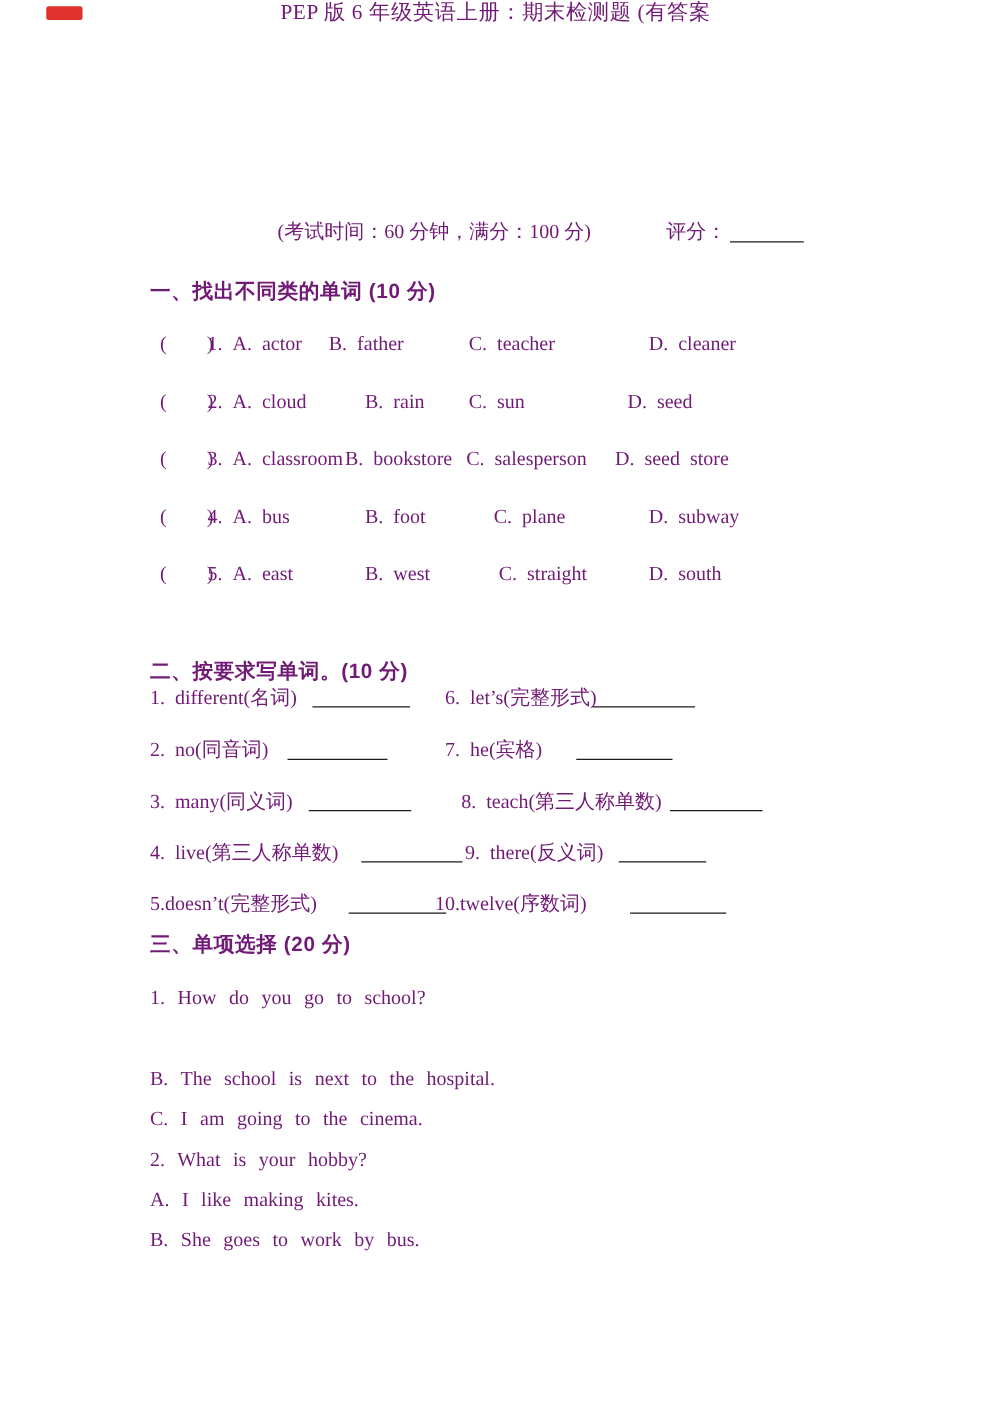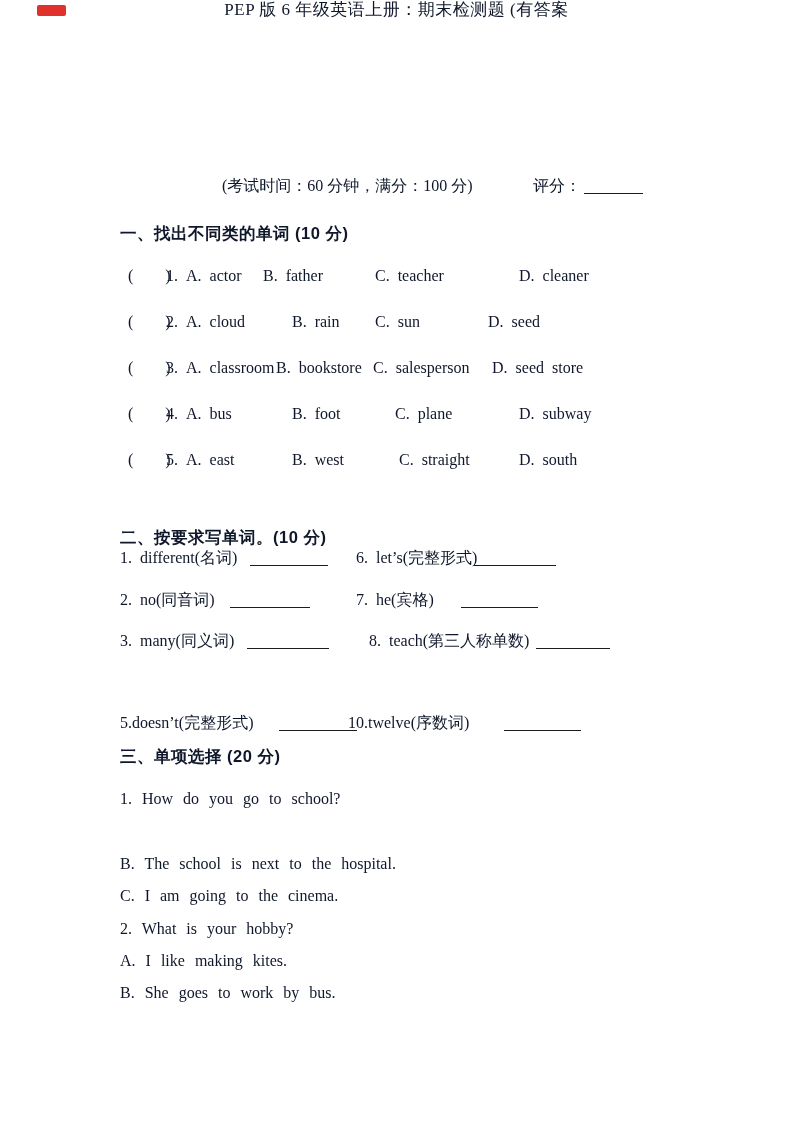--- a/index.html
+++ b/index.html
@@ -2,21 +2,21 @@
 <html><head>
 <meta charset="utf-8">
 <style>
   html, body { margin: 0; padding: 0; background: #ffffff; }
   .page {
     position: relative;
     width: 643px;
     height: 1122px;
     background: #ffffff;
     font-family: "Liberation Serif", "DejaVu Serif", serif;
-    color: #0f172a;
+    color: #701a75;
     overflow: hidden;
   }
   .abs { position: absolute; white-space: pre; font-size: 16px; line-height: 20px; }
   .title {
     left: 0; top: 110; width: 793px; text-align: center;
     font-size: 17px; letter-spacing: 0.5px;
   }
   .heading {
     font-family: "Liberation Sans", "DejaVu Sans", sans-serif;
     font-weight: 600; font-size: 16.5px; letter-spacing: 0.5px;
@@ -54,21 +54,21 @@
     <span class="cell" style="left:247px;">C. teacher</span>
     <span class="cell" style="left:391px;">D. cleaner</span>
   </div>
 
   <div class="row" style="left:128px; top:313px;">
     <span class="cell" style="left:0;">(    )</span>
     <span class="cell" style="left:38px;">2.</span>
     <span class="cell" style="left:58px;">A. cloud</span>
     <span class="cell" style="left:164px;">B. rain</span>
     <span class="cell" style="left:247px;">C. sun</span>
-    <span class="cell" style="left:360px;font-family:Liberation Serif, serif;">D. seed</span>
+    <span class="cell" style="left:374px;font-family:Liberation Serif, serif;">D. seed</span>
   </div>
 
   <div class="row" style="left:128px; top:359px;">
     <span class="cell" style="left:0;">(    )</span>
     <span class="cell" style="left:38px;">3.</span>
     <span class="cell" style="left:58px;">A. classroom</span>
     <span class="cell" style="left:148px;">B. bookstore</span>
     <span class="cell" style="left:245px;">C. salesperson</span>
     <span class="cell" style="left:364px;">D. seed store</span>
   </div>
@@ -107,20 +107,26 @@
     <span class="blank" style="left:341px; width:77px;"></span>
   </div>
 
   <div class="row" style="left:120px; top:631px;">
     <span class="cell" style="left:0;">3. many(同义词)</span>
     <span class="blank" style="left:127px; width:82px;"></span>
     <span class="cell" style="left:224px;margin-left:25px;">8. teach(第三人称单数)</span>
     <span class="blank" style="left:416px; width:74px;"></span>
   </div>
 
+  <div class="row" style="left:120px; top:672px;">
+    <span class="cell" style="left:0;">4. live(第三人称单数)</span>
+    <span class="blank" style="left:169px; width:81px;"></span>
+    <span class="cell" style="left:252px;">9. there(反义词)</span>
+    <span class="blank" style="left:375px; width:70px;"></span>
+  </div>
 
   <div class="row" style="left:120px; top:713px;">
     <span class="cell" style="left:0;">5.doesn’t(完整形式)</span>
     <span class="blank" style="left:159px; width:78px;"></span>
     <span class="cell" style="left:228px;">10.twelve(序数词)</span>
     <span class="blank" style="left:384px; width:77px;"></span>
   </div>
 
   <div class="abs heading" style="left:120px; top:746px;">三、单项选择 (20 分)</div>
 

